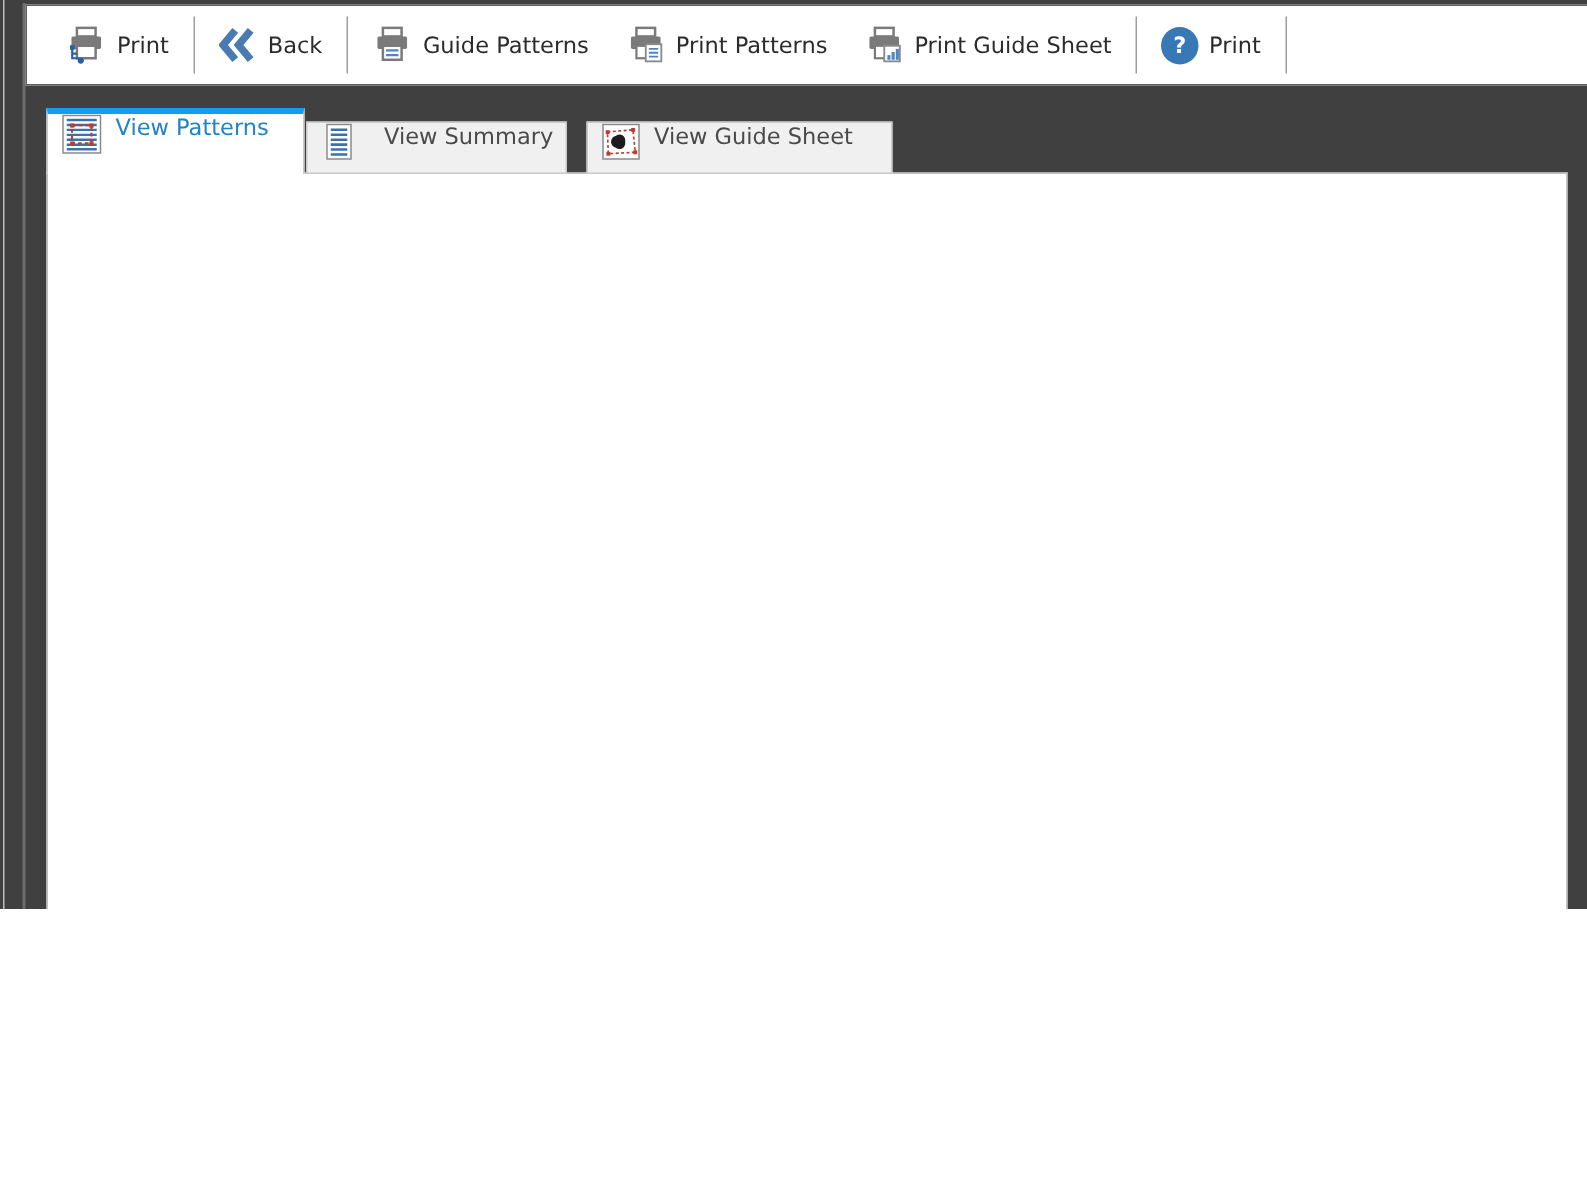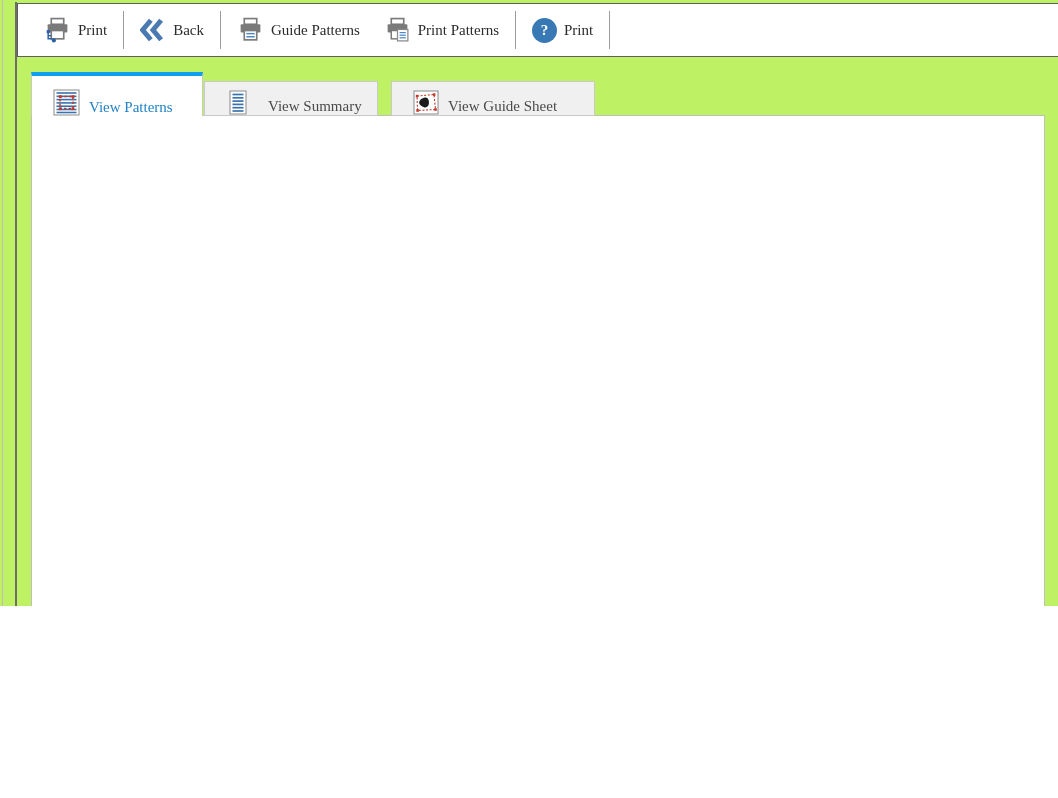--- a/index.html
+++ b/index.html
@@ -1,34 +1,34 @@
 <!DOCTYPE html>
 <html><head>
 <meta charset="utf-8">
 <style>
   * { margin:0; padding:0; box-sizing:border-box; }
   html,body { background:#fff; }
   body { font-family:"DejaVu Sans","Liberation Sans",sans-serif; color:#2b2b2b; }
-  #app { position:relative; width:1058px; height:606px; background:#bef264; overflow:hidden;font-family:Liberation Serif, serif; }
+  #app { position:relative; width:1058px; height:606px; background:#404040; overflow:hidden; }
 
   
   .frame-v-outer { position:absolute; left:2px; top:0; bottom:0; width:1px; background:#bdbdbd; }
   .frame-v-inner { position:absolute; left:15px; top:2px; bottom:0; width:2px; background:#6d6d6d; }
 
   
   .toolbar { position:absolute; left:17px; top:3px; width:1045px; height:54px;
              border:1px solid #5f5f5f; background:#fff; display:flex; align-items:center; padding-left:14px; }
   .tb-item { display:flex; align-items:center; gap:7px; padding:0 12px; height:40px; cursor:default; }
   .tb-item .lbl { font-size:15px; color:#2b2b2b; white-space:nowrap; }
   .tb-sep { width:1px; height:38px; background:#9d9d9d; margin:0 4px; }
   .help-circle { width:25px; height:25px; border-radius:50%; background:#3878b4; color:#fff;
                  font-size:15px; font-weight:bold; display:flex; align-items:center; justify-content:center; }
 
   
-  .tab { position:absolute; display:flex; align-items:flex-end; gap:9px; padding-left:21px; }
+  .tab { position:absolute; display:flex; align-items:flex-start; gap:9px; padding-left:9px; }
   .tab .lbl { font-size:15px; white-space:nowrap; }
   .tab-active { left:31px; top:72px; width:172px; height:44px; background:#fff; z-index:3;
                 border:1px solid #c9c9c9; border-bottom:none; border-top:4px solid #0f9ff0; }
   .tab-active .lbl { color:#2283c5; }
   .tab-inactive { top:81px; height:35px; background:#f0f0f0; border:1px solid #c9c9c9; z-index:2; }
   .tab-inactive .lbl { color:#4a4a4a; }
   #tab2 { left:204px; width:174px;gap:18px; }
   #tab3 { left:391px; width:204px; }
 
   
@@ -112,20 +112,36 @@
           <g stroke="#4a86c8" stroke-width="1.2">
             <line x1="15" y1="15" x2="21" y2="15"></line>
               <line x1="15" y1="17.5" x2="21" y2="17.5"></line>
               <line x1="15" y1="20" x2="21" y2="20"></line>
           </g>
         </svg>
       </span>
       <span class="lbl">Print Patterns</span>
     </div>
 
+    <div class="tb-item">
+      <span>
+        <svg width="27" height="26" viewBox="0 0 26 25">
+          <rect x="7" y="1.5" width="12" height="5.5" fill="#fff" stroke="#7a7a7a" stroke-width="1.6"></rect>
+          <rect x="3.5" y="7" width="19" height="8" rx="1" fill="#7a7a7a"></rect>
+          <rect x="7" y="13" width="10" height="8" fill="#fff" stroke="#7a7a7a" stroke-width="1.4"></rect>
+          <rect x="13" y="13" width="10" height="10" fill="#fff" stroke="#8a8a8a" stroke-width="1.2"></rect>
+          <g fill="#4a86c8">
+            <rect x="15" y="19" width="2" height="3"></rect>
+              <rect x="17.7" y="17" width="2" height="5"></rect>
+              <rect x="20.4" y="15" width="2" height="7"></rect>
+          </g>
+        </svg>
+      </span>
+      <span class="lbl">Print Guide Sheet</span>
+    </div>
 
     <div class="tb-sep"></div>
 
     <div class="tb-item">
       <span class="help-circle">
         <span>?</span>
       </span>
       <span class="lbl">Print</span>
     </div>
 

